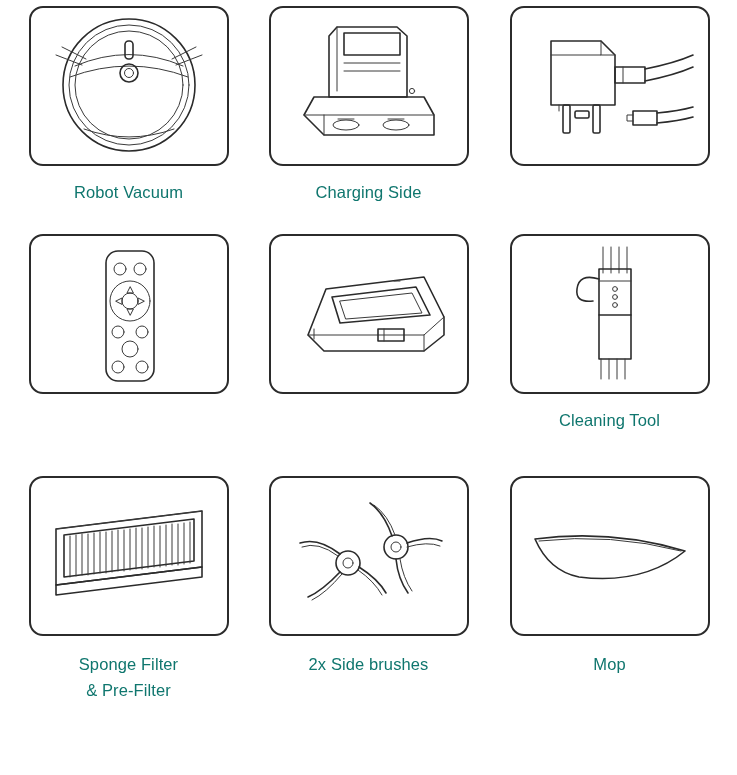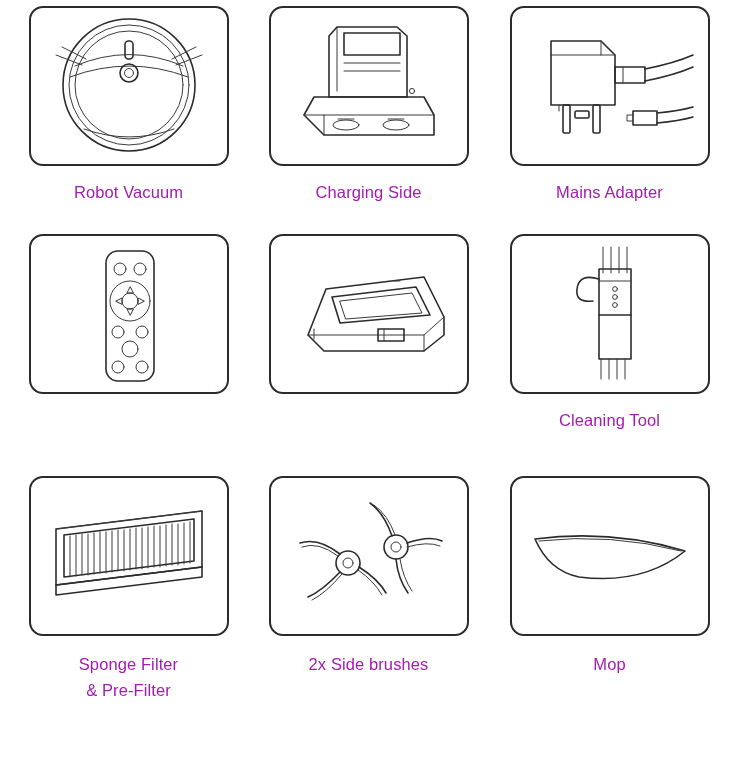--- a/index.html
+++ b/index.html
@@ -46,21 +46,21 @@
     overflow: hidden;
   }
   .frame svg {
     display: block;
   }
   .caption {
     margin-top: 14px;
     font-size: 16.5px;
     line-height: 1.55;
     text-align: center;
-    color: #a21caf;
+    color: #0f766e;
     letter-spacing: 0.1px;
     max-width: 210px;
   }
   .caption .line {
     display: block;
   }
   
   .cell.c1 .frame { margin-left: 6px; }
   .cell.c2 .frame { margin-left: 0px; }
   .cell.c3 .frame { margin-left: -4px; }
@@ -147,23 +147,20 @@
           <rect class="stroke" x="60" y="100" width="14" height="7" rx="1.5" fill="#ededed"></rect>
           <path class="stroke" d="M100 56 L130 56 L130 72 L100 72 Z" fill="#f0f0f0"></path>
           <path class="stroke-thin" d="M108 56 L108 72"></path>
           <path class="stroke" d="M130 58 Q160 52 178 44"></path>
           <path class="stroke" d="M130 70 Q160 64 178 56"></path>
           <path class="stroke" d="M118 100 L142 100 L142 114 L118 114 Z" fill="#ebebeb"></path>
           <path class="stroke-thin" d="M118 104 L112 104 L112 110 L118 110"></path>
           <path class="stroke" d="M142 102 Q164 100 178 96"></path>
           <path class="stroke" d="M142 112 Q164 110 178 106"></path>
         </svg>
-      </div>
-      <div class="caption">
-        <span class="line">Mains Adapter</span>
       </div>
     </div>
 
     <div class="cell c1">
       <div class="frame">
         <svg width="190" height="150" viewBox="0 0 190 150">
           <rect class="stroke" x="72" y="12" width="48" height="130" rx="12" fill="#fafafa"></rect>
           <circle class="stroke-thin" cx="86" cy="30" r="6" fill="#ececec"></circle>
           <circle class="stroke-thin" cx="106" cy="30" r="6" fill="#ececec"></circle>
           <circle class="stroke-thin" cx="96" cy="62" r="20" fill="#f4f4f4"></circle>

